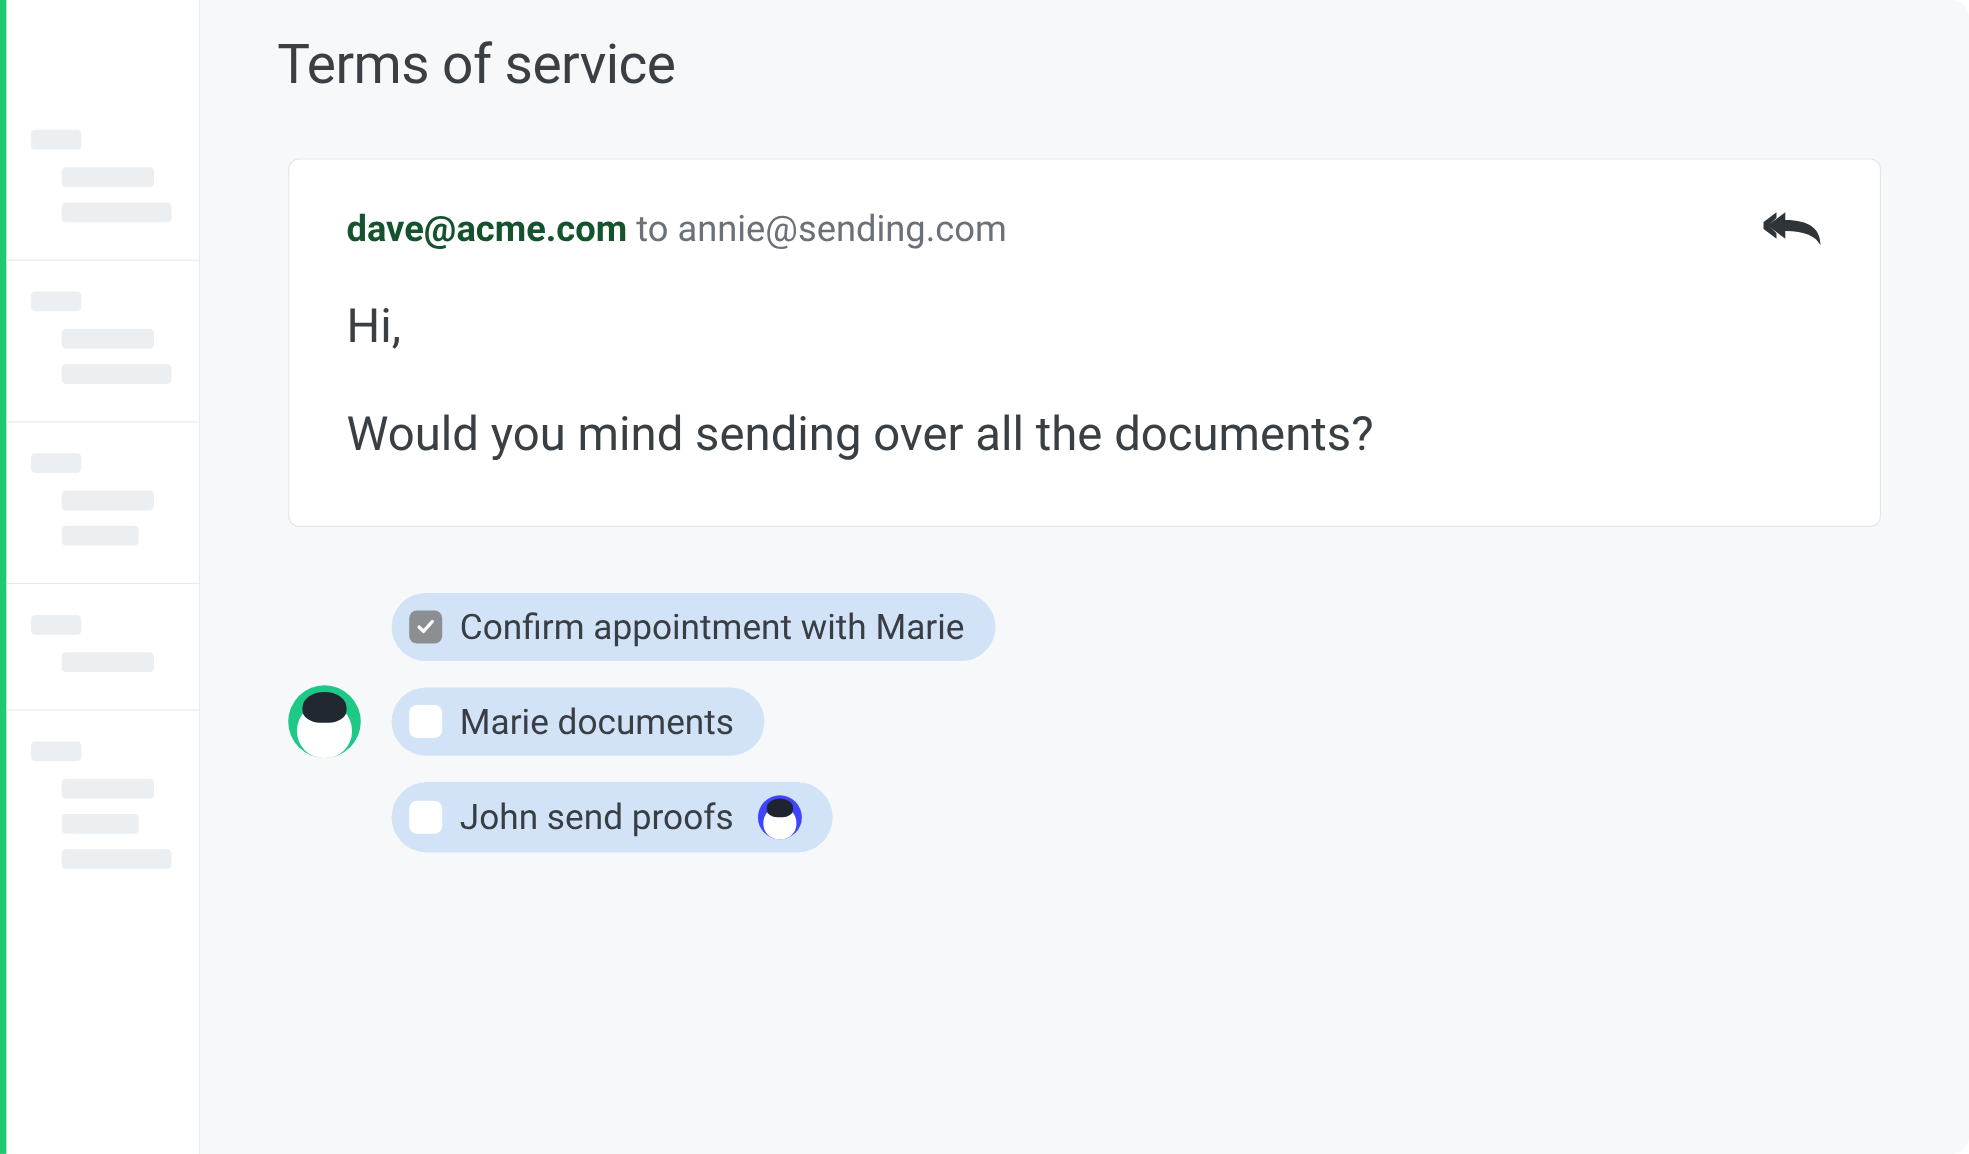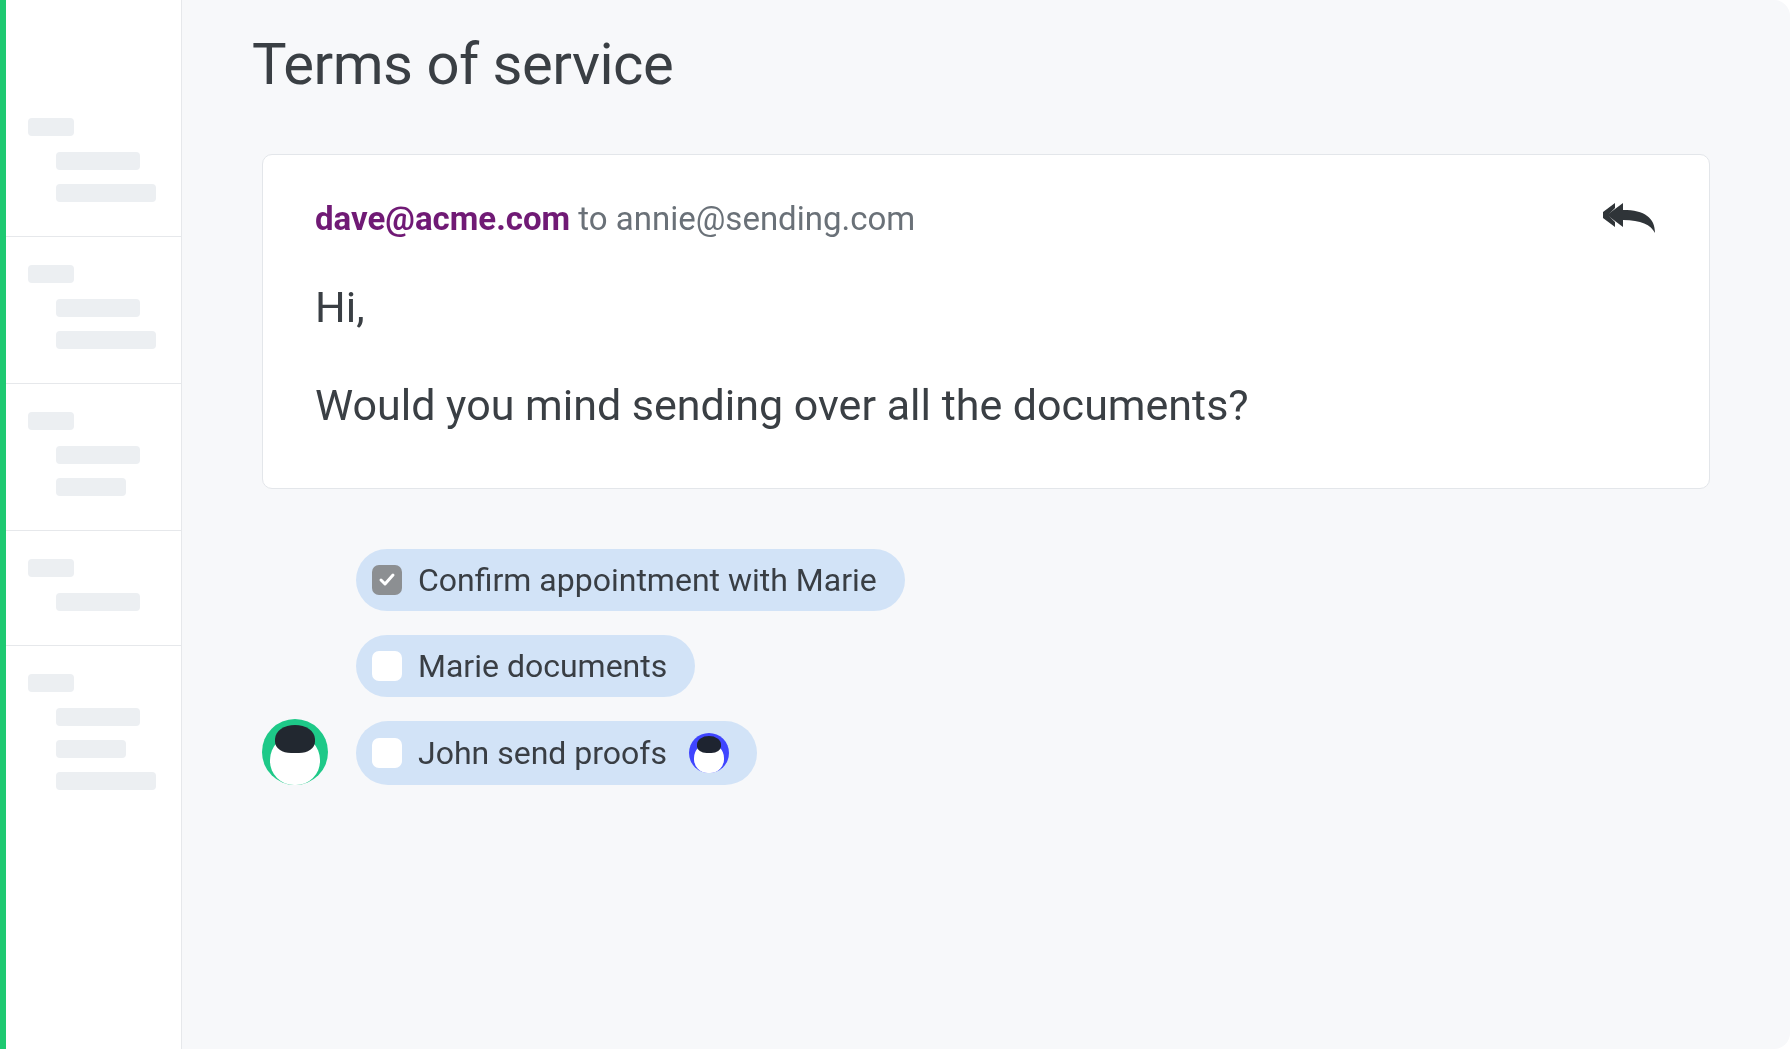--- a/index.html
+++ b/index.html
@@ -41,21 +41,21 @@
 
   .main {
     flex: 1;
     background: #f7f8fa;
     padding: 30px 80px 0 80px;
     position: relative;
     border-top-right-radius: 16px;
     border-bottom-right-radius: 16px;
   }
   .page-title {
-    font-size: 58px;
+    font-size: 50px;
     font-weight: 450;
     color: #3a3f44;
     letter-spacing: -0.5px;
     margin-bottom: 56px;
     margin-left: -10px;
   }
   .email-card {
     background: #ffffff;
     border: 1px solid #e3e6ea;
     border-radius: 10px;
@@ -65,34 +65,34 @@
   .email-header {
     display: flex;
     align-items: center;
     justify-content: space-between;
     margin-bottom: 42px;
   }
   .email-addr {
     font-size: 33px;
     color: #6a7178;
   }
-  .email-addr .from { font-weight: 700; color: #701a75; }
+  .email-addr .from { font-weight: 700; color: #14532d; }
   .reply-icon { color: #2f3438; }
   .email-body p {
     font-size: 43px;
     color: #3a3f44;
     line-height: 1.3;
     margin-bottom: 42px;
   }
   .email-body p:last-child { margin-bottom: 0; }
 
   .tasks {
     margin-top: 60px;
     display: flex;
-    align-items: flex-end;
+    align-items: center;
     gap: 28px;
   }
   .author-avatar {
     width: 66px; height: 66px; border-radius: 50%;
     background: #1ec988;
     position: relative;
     flex-shrink: 0;
     margin-top: -2px;
   }
   .author-avatar::after {

